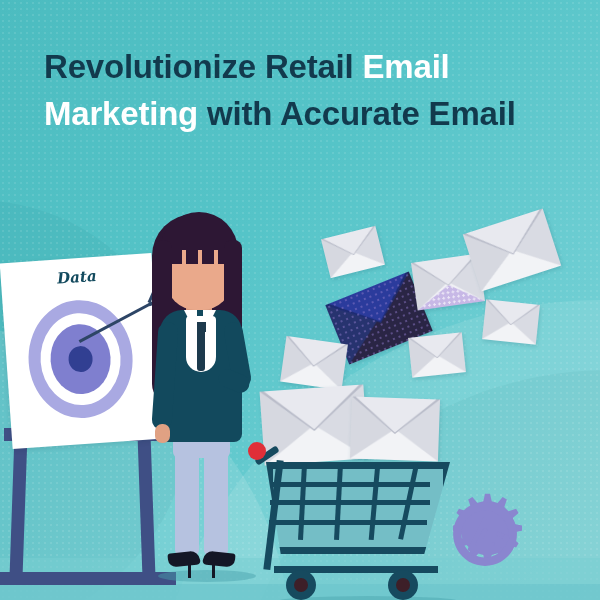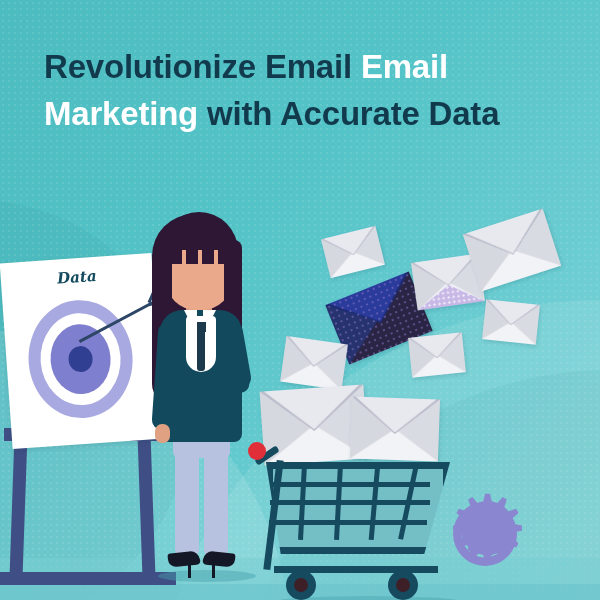--- a/index.html
+++ b/index.html
@@ -181,21 +181,21 @@
 
   <div class="bg-base"></div>
   <div class="swoosh sw1"></div>
   <div class="swoosh sw2"></div>
   <div class="swoosh sw3"></div>
   <div class="swoosh sw4"></div>
   <div class="bg-dots"></div>
   <div class="ground"></div>
   <div class="ground2"></div>
 
-  <div class="headline"><span>Revolutionize Email </span><span class="hl-white">Email Marketing</span><span> with Accurate Data</span></div>
+  <div class="headline"><span>Revolutionize Retail </span><span class="hl-white">Email Marketing</span><span> with Accurate Email</span></div>
 
   <div>
     <div class="easel-leg easel-lleg"></div>
     <div class="easel-leg easel-rleg"></div>
     <div class="easel-notch"></div>
     <div class="easel-leg easel-bar"></div>
     <div class="easel-leg easel-foot"></div>
 
     <div class="canvas">
       <div class="canvas-label">Data</div>

